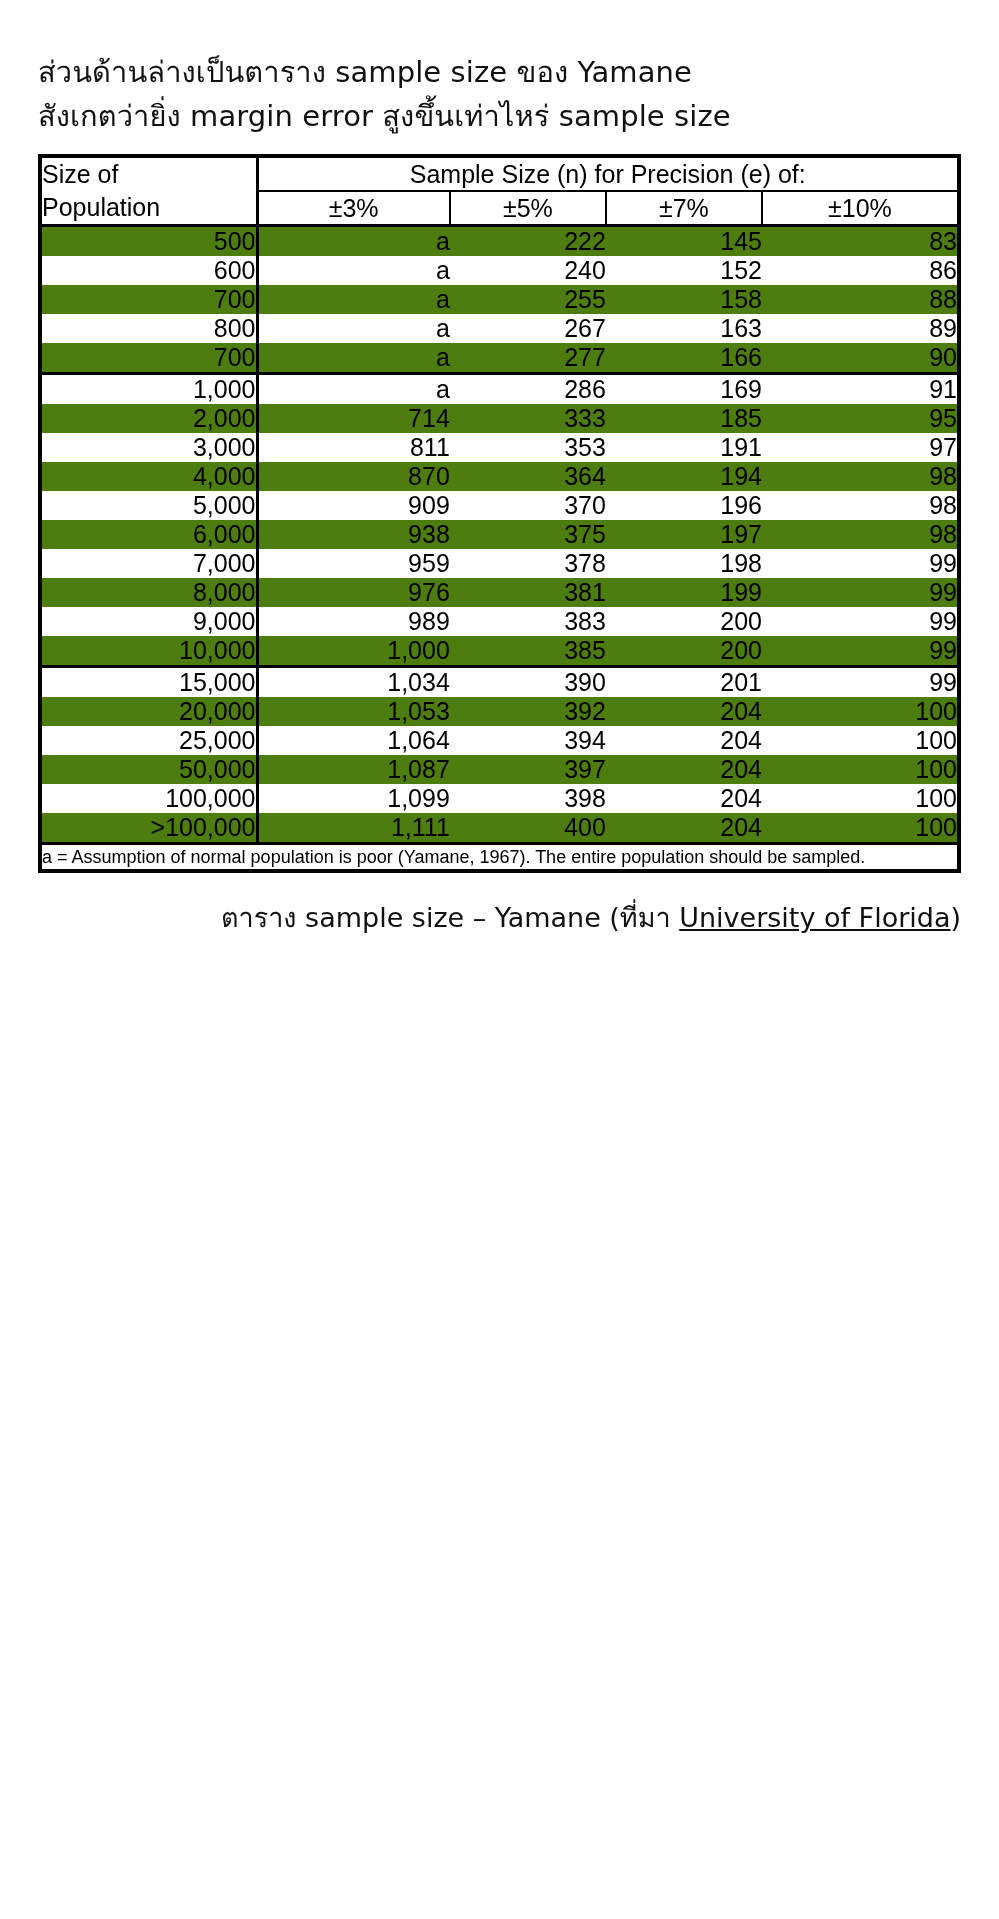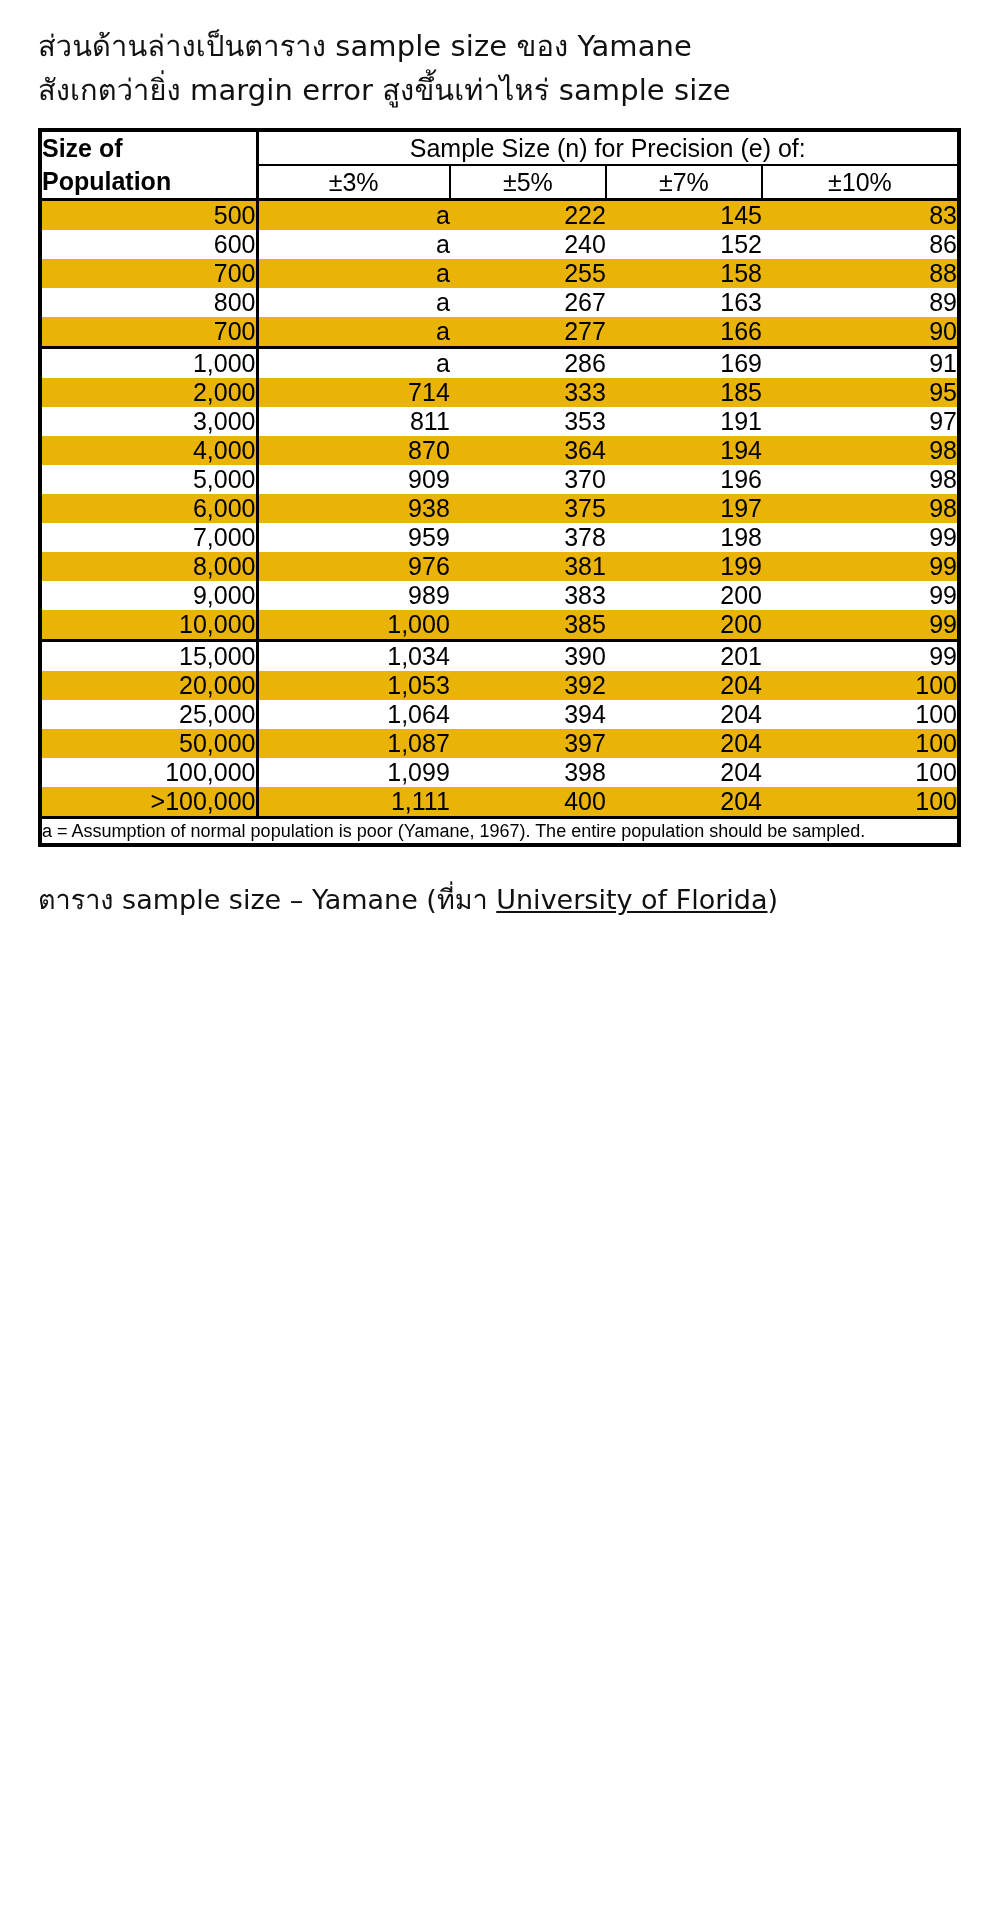--- a/index.html
+++ b/index.html
@@ -11,21 +11,21 @@
   body {
     width: 999px;
     min-height: 1919px;
     font-family: "Liberation Sans", sans-serif;
     color: #1a1a1a;
     -webkit-font-smoothing: antialiased;
   }
 
   .page {
     width: 999px;
-    padding: 14px 38px 20px 38px;
+    padding: 40px 38px 20px 38px;
   }
 
   
   .intro {
     font-size: 29px;
     line-height: 1.52;
     color: #111111;
     font-family: "DejaVu Sans", sans-serif;
     margin: 10px 0 0 0;
     letter-spacing: 0.1px;
@@ -64,21 +64,21 @@
   }
 
   
   .hdr-sizeof {
     width: 215px;
     border-right: 3px solid #000;
     border-bottom: 3px solid #000;
     vertical-align: middle;
     text-align: left;
     padding: 6px 10px 8px 12px;
-    font-weight: bold;
+    font-weight: normal;
     line-height: 1.32;
   }
   .hdr-sample {
     border-bottom: 2px solid #000;
     text-align: center;
     font-weight: normal;
     padding: 8px 0 6px 0;
     margin-left: 36px;
   }
   .hdr-prec {
@@ -96,39 +96,40 @@
     text-align: right;
     padding: 6px 30px 6px 8px;
     border-right: 3px solid #000;
     white-space: nowrap;
   }
   td.val {
     text-align: right;
     padding: 6px 26px 6px 8px;
     white-space: nowrap;
   }
-  tr.shade td { background: #eab308; }
+  tr.shade td { background: #4d7c0f; }
   tr.group-end td { border-bottom: 3px solid #000; }
 
   
   .footnote-cell {
     border-top: 3px solid #000;
     padding: 8px 14px 12px 12px;
     font-size: 18px;
     line-height: 1.34;
     text-align: left;
   }
 
   
   .bottom-caption {
-    margin-top: 34px;
+    margin-top: 26px;
     font-size: 27px;
     font-family: "DejaVu Sans", sans-serif;
     color: #111;
     line-height: 1.4;
+    text-align: right;
   }
   .bottom-caption a {
     color: #111;
     text-decoration: underline;
   }
 </style>
 </head>
 <body>
 
 <div class="page">

